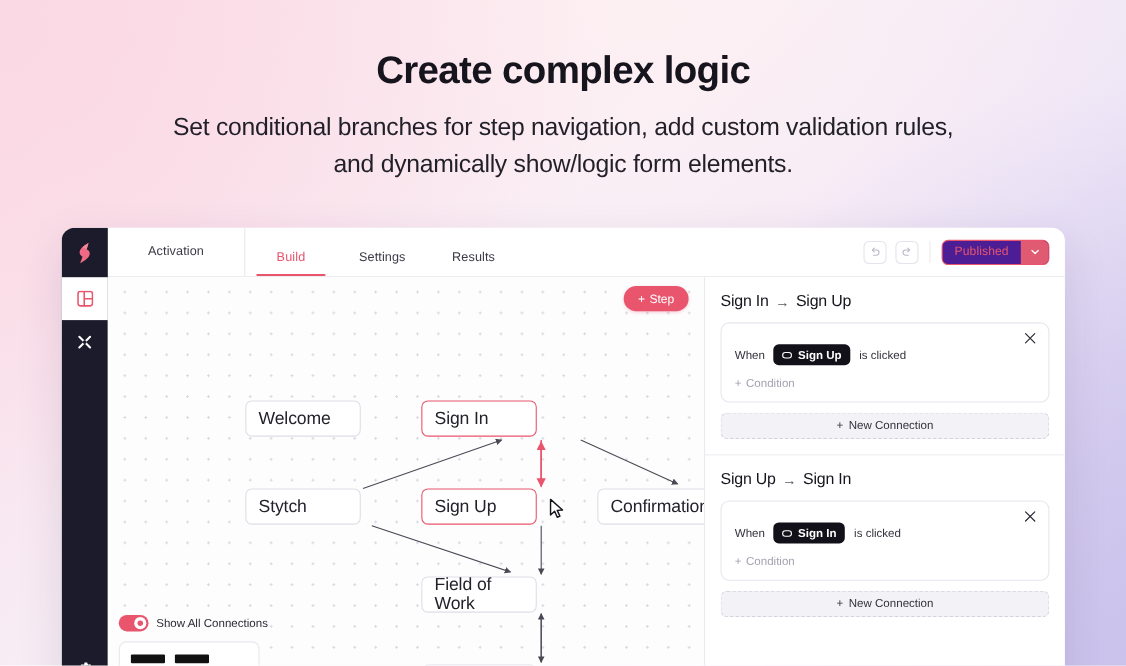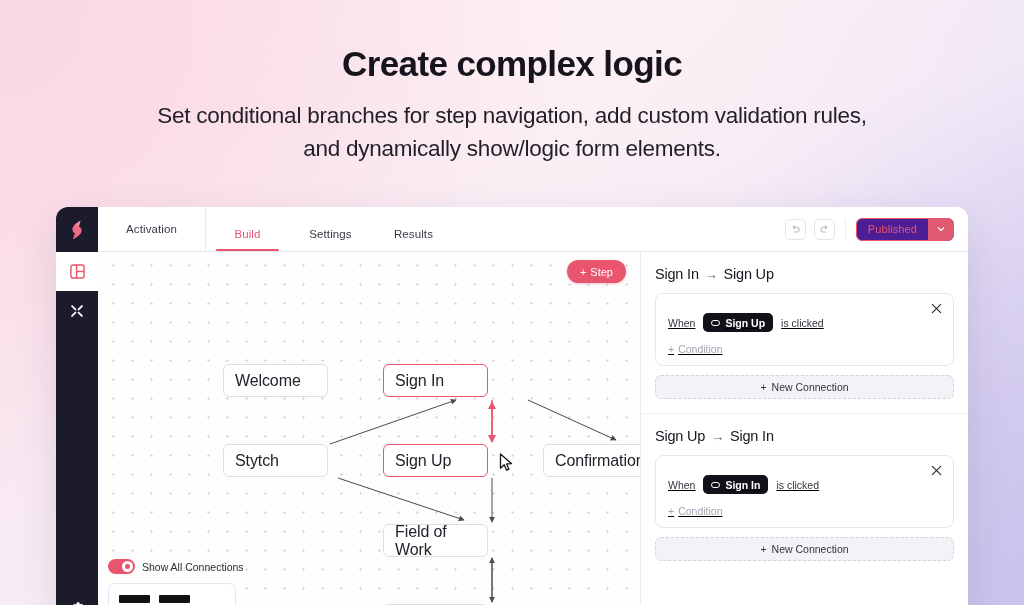--- a/index.html
+++ b/index.html
@@ -69,21 +69,21 @@
     height: 45px; flex: 0 0 45px; background: #fff;
     border-bottom: 1px solid #e9e9ef;
     display: flex; align-items: stretch;
   }
   .nav-tabs { display: flex; align-items: stretch; }
   .tab {
     display: flex; align-items: center; justify-content: center;
     font-size: 11.5px; color: #3a3946; cursor: pointer;
     position: relative; padding: 0 4px; letter-spacing: 0.1px;
   }
-  .tab.w-activation { width: 108px; border-right: 1px solid #e9e9ef; }
+  .tab.w-activation { width: 125px; border-right: 1px solid #e9e9ef; }
   .tab.w-norm { width: 83px; margin-top: 10px; }
   .tab.active { color: #e8556d; font-weight: 400; }
   .tab.active::after {
     content: ""; position: absolute; left: 10px; right: 10px; bottom: 0;
     height: 2.5px; background: #e8556d; border-radius: 2px;
   }
   .topbar-right {
     margin-left: auto; display: flex; align-items: center; gap: 8px;
     padding-right: 14px;
   }
@@ -170,21 +170,21 @@
   }
   .rsection { padding: 14px 14px 0 14px; }
   .rsection.second { border-top: 1px solid #eeeef3; margin-top: 14px; padding-top: 14px; }
   .rs-title {
     font-size: 14.5px; color: #16151d; margin-bottom: 11px;
     letter-spacing: -0.2px; display: flex; align-items: center; gap: 6px;
   }
   .rs-arrow { color: #5a5966; font-size: 13px; }
   .rule-card {
     border: 1px solid #e6e6ee; border-radius: 8px;
-    padding: 11px 20px 10px 12px; position: relative; text-decoration: underline;
+    padding: 11px 20px 10px 12px; position: relative;
   }
   .rule-close {
     position: absolute; right: 9px; top: 7px; width: 14px; height: 14px;
     cursor: pointer; color: #2a2933;
   }
   .rule-line { display: flex; align-items: center; gap: 8px; margin-top: 8px; }
   .rule-when { font-size: 10.5px; color: #33323d; }
   .chip {
     background: #12111a; color: #fff; border-radius: 5px;
     height: 19px; padding: 0 8px; display: flex; align-items: center;

